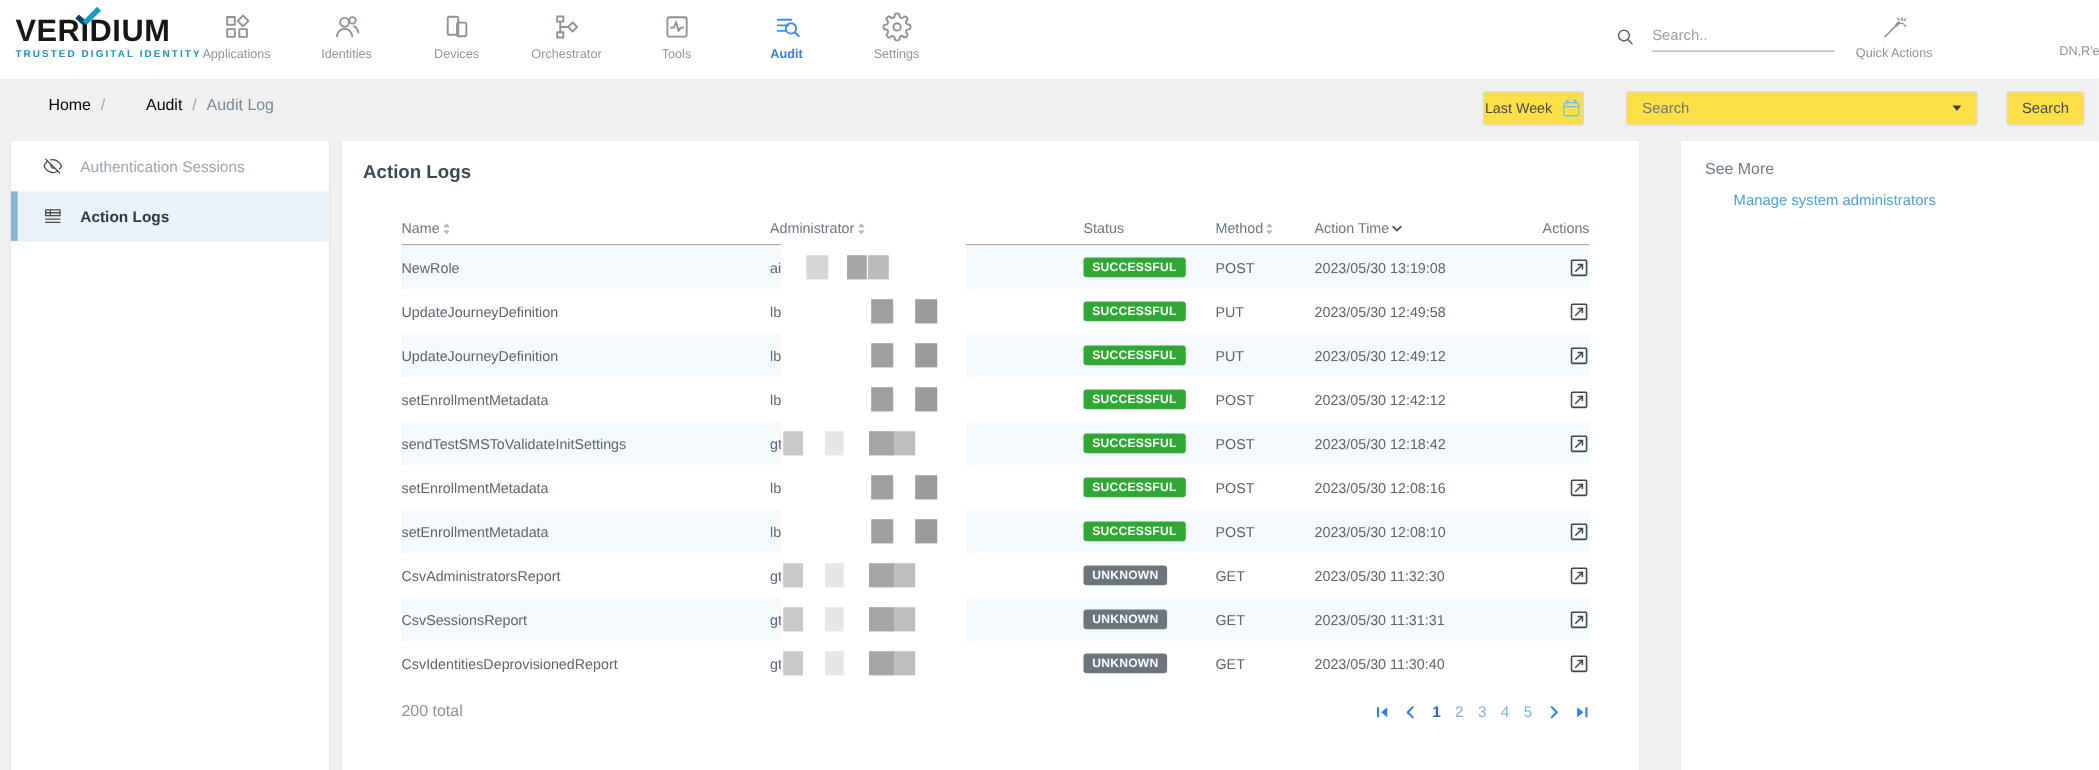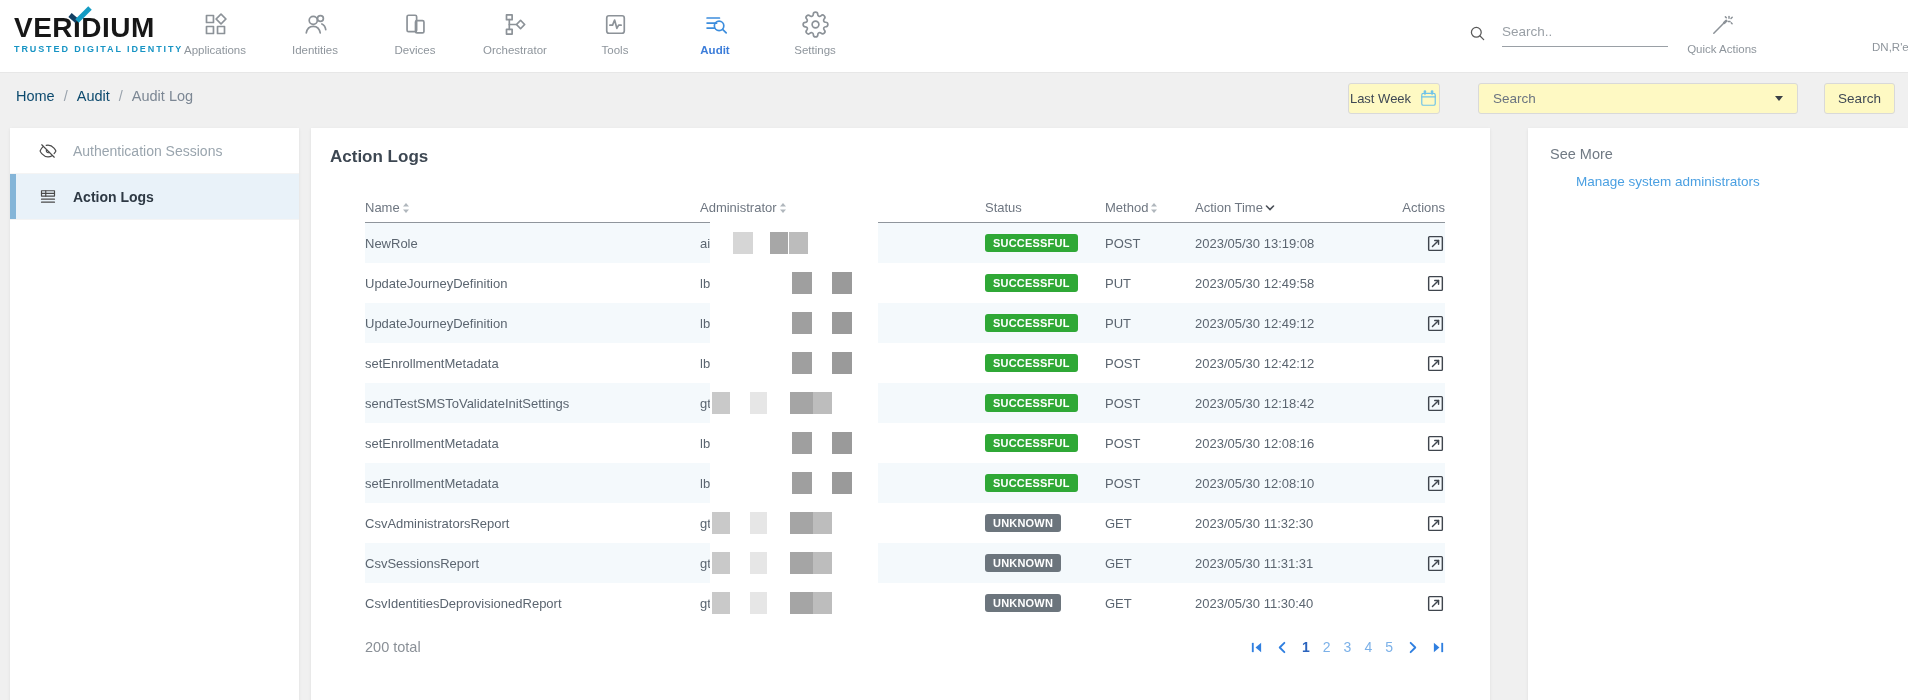--- a/index.html
+++ b/index.html
@@ -30,25 +30,25 @@
   .topaction svg { fill:none; stroke:#8c9298; stroke-width:1.5; stroke-linecap:round; stroke-linejoin:round; }
   .topaction .ta-label { margin-top:6px; font-size:11.5px; color:#8e959c; white-space:nowrap; }
   .quick { left:1674px; width:96px;justify-content:center; }
   .quick svg { width:24px; height:24px; margin-top:3px; }
   .user { left:1865px; width:132px; top:8px; }
   .user svg { width:27px; height:27px; }
 
   
   .crumbrow { position:relative; height:50px; }
   .breadcrumb { position:absolute; left:16px; top:15px; font-size:14.5px; display:flex; gap:9px; }
-  .crumb-link { color:#0c4a6e; cursor:pointer; }
+  .crumb-link { color:#000000; cursor:pointer;margin-left:28px; }
   .crumb-sep { color:#9aa3ad; }
   .crumb-current { color:#7c8794; }
 
-  .ctrl { background:#fef9c3; border:1px solid #d9d9d9; border-radius:3px; height:31px; position:absolute; top:10px; display:flex; align-items:center; cursor:pointer; }
+  .ctrl { background:#fde047; border:1px solid #d9d9d9; border-radius:3px; height:31px; position:absolute; top:10px; display:flex; align-items:center; cursor:pointer; }
   .daterange-btn { left:1348px; width:92px; justify-content:center; gap:8px; font-size:13px; color:#3f4854; }
   .daterange-btn svg { width:19px; height:19px; stroke:#6fc3e9; fill:none; stroke-width:1.5; stroke-linecap:round; }
   .filter-select { left:1478px; width:320px; padding:0 14px; font-size:13.5px; color:#6b7480; }
   .select-caret { margin-left:auto; width:0; height:0; border-left:4.5px solid transparent; border-right:4.5px solid transparent; border-top:5.5px solid #3a3f46; }
   .search-btn { left:1824px; width:71px; justify-content:center; font-size:13.5px; color:#3f4854; }
 
   
   .content { position:absolute; top:123px; left:0; right:0; bottom:0; }
   .card { background:#fff; box-shadow:0 1px 3px rgba(0,0,0,.08); position:absolute; top:5px; bottom:-6px; }
 

